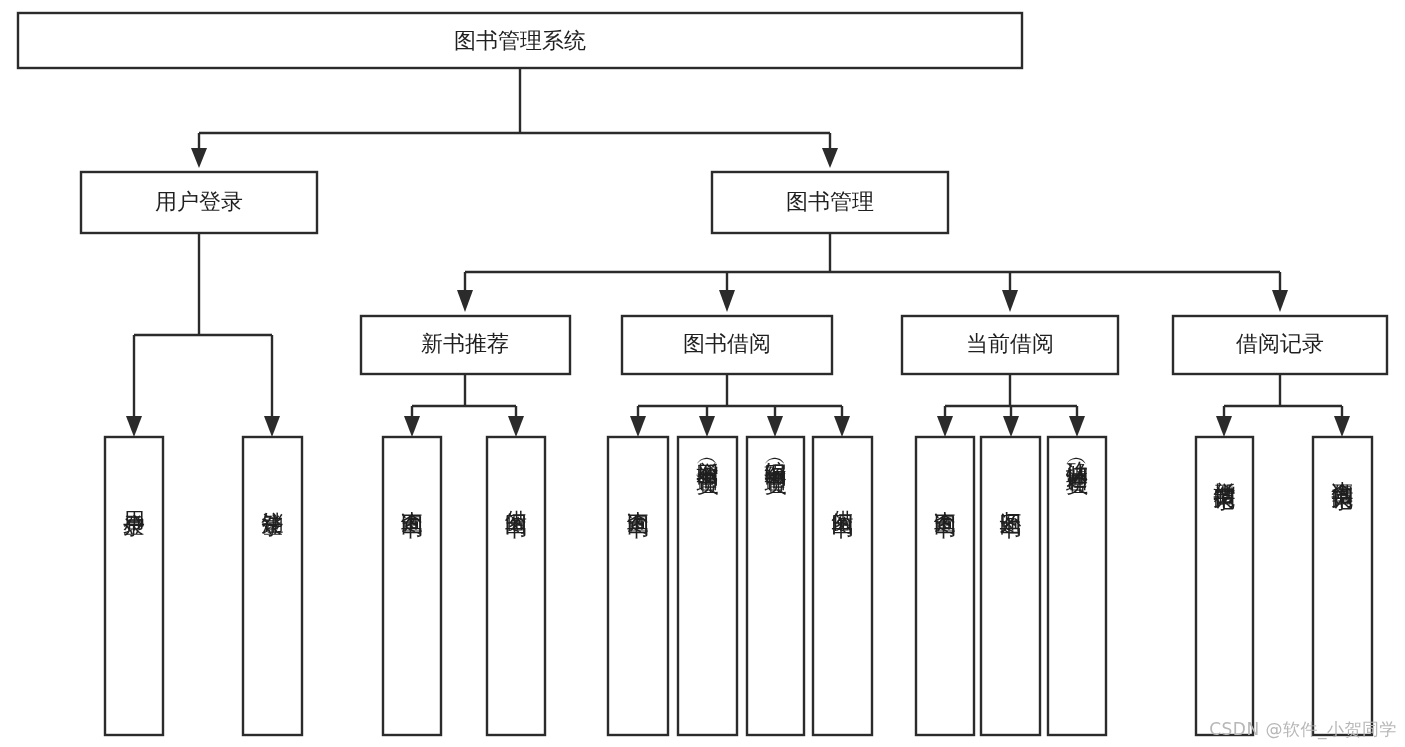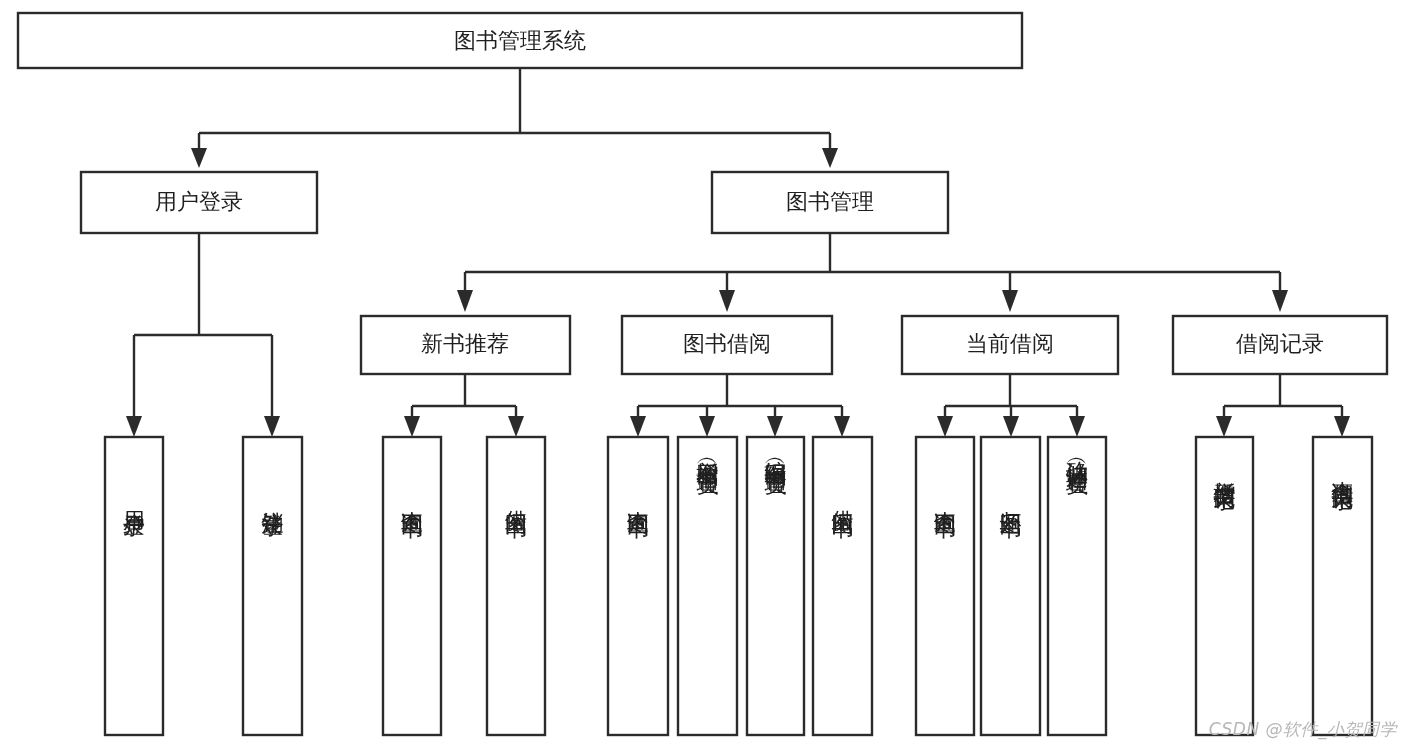--- a/index.html
+++ b/index.html
@@ -68,21 +68,20 @@
   }
   #watermark {
     position: absolute;
     right: 8px;
     bottom: 6px;
     font-family: "DejaVu Sans", "Liberation Sans", sans-serif;
     font-size: 17px;
     color: #b7b7b7;
     letter-spacing: 0.5px;
     white-space: nowrap;
-    font-style: italic;
   }
 </style>
 </head>
 <body>
 
 <div id="diagram-root">
 
   <svg id="tree-svg" viewBox="0 0 1405 747">
 
     <g>

